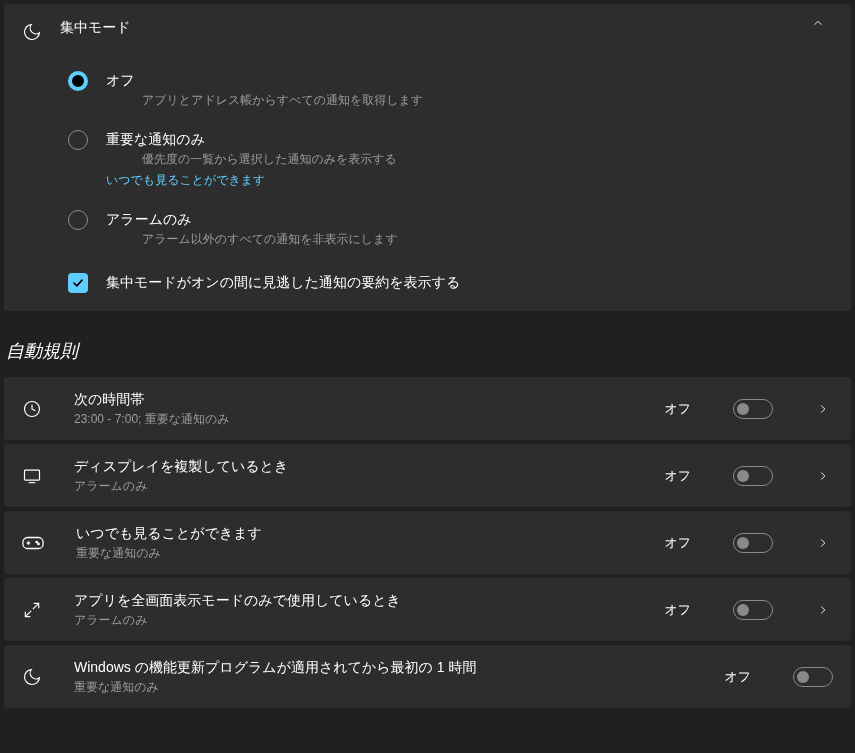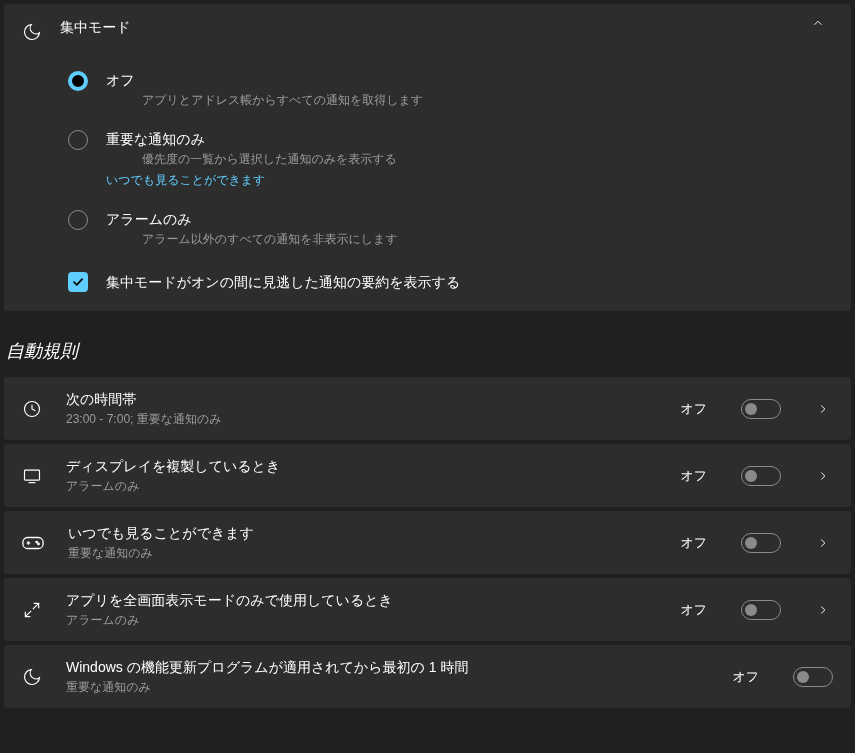--- a/index.html
+++ b/index.html
@@ -30,29 +30,29 @@
   .panel-body{padding:6px 18px 18px 64px;}
   .radio-row{display:flex;align-items:flex-start;gap:18px;padding:10px 0;}
   .radio{width:20px;height:20px;border-radius:50%;border:1px solid var(--toggle-off-border);
     box-sizing:border-box;display:flex;align-items:center;justify-content:center;flex:0 0 20px;margin-top:1px;cursor:pointer;}
   .radio.checked{border:4px solid var(--accent);background:#000;}
   .radio.checked::after{content:"";width:8px;height:8px;border-radius:50%;background:#000;}
   .radio-label{font-size:14px;color:var(--text);line-height:1.5;}
   .radio-desc{font-size:12px;color:var(--text-sub);line-height:1.5;margin-left:36px;}
   .radio-link{color:var(--accent);font-size:12px;cursor:pointer;display:inline-block;margin-top:4px;}
 
-  .check-row{display:flex;align-items:flex-start;gap:18px;padding:14px 0 0 0;}
+  .check-row{display:flex;align-items:flex-end;gap:18px;padding:14px 0 0 0;}
   .checkbox{width:20px;height:20px;border-radius:4px;background:var(--accent);
     display:flex;align-items:center;justify-content:center;flex:0 0 20px;cursor:pointer;}
   .checkbox svg{stroke:#000;}
 
   .section-heading{font-size:18px;font-weight:400;color:var(--text);margin:28px 0 14px 2px;font-style:italic;}
 
   .rule{background:var(--card);border-radius:4px;margin-bottom:4px;display:flex;
-    align-items:center;padding:12px 18px;gap:24px;cursor:pointer;}
+    align-items:center;padding:12px 18px;gap:32px;cursor:pointer;}
   .rule-icon{flex:0 0 20px;height:20px;display:flex;align-items:center;justify-content:center;}
   .rule-text{flex:1 1 auto;}
   .rule-title{font-size:14px;color:var(--text);line-height:1.5;}
   .rule-desc{font-size:12px;color:var(--text-sub);line-height:1.5;}
   .rule-state{font-size:13px;color:var(--text);margin-right:10px;}
   .toggle{width:40px;height:20px;border-radius:10px;border:1px solid var(--toggle-off-border);
     box-sizing:border-box;position:relative;cursor:pointer;background:transparent;flex:0 0 40px;}
   .toggle::after{content:"";position:absolute;width:12px;height:12px;border-radius:50%;
     background:var(--toggle-off-border);left:3px;top:3px;}
   .rule-chev{flex:0 0 20px;display:flex;align-items:center;justify-content:center;margin-left:8px;}

